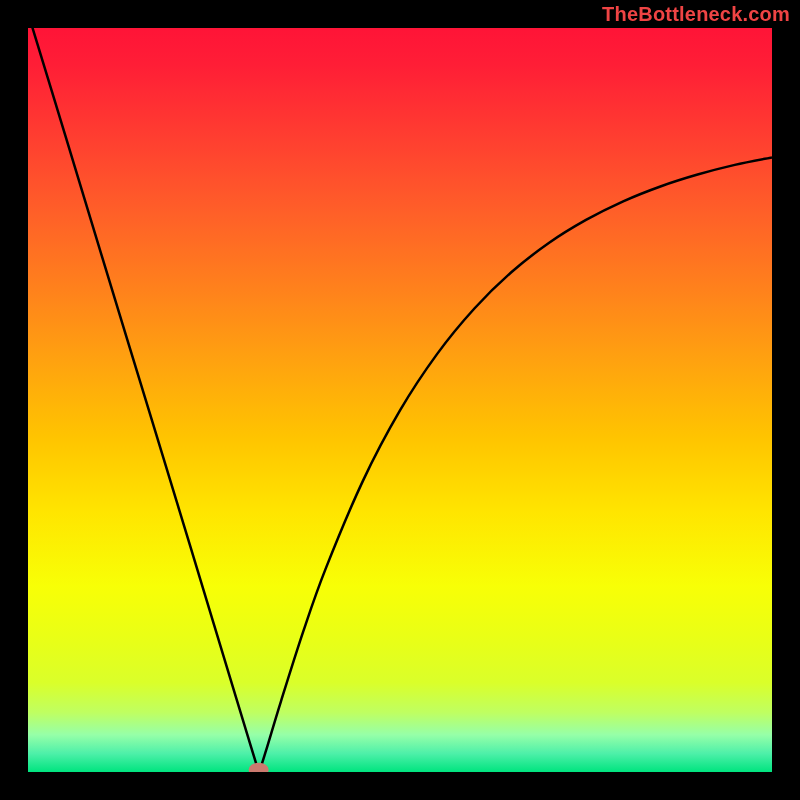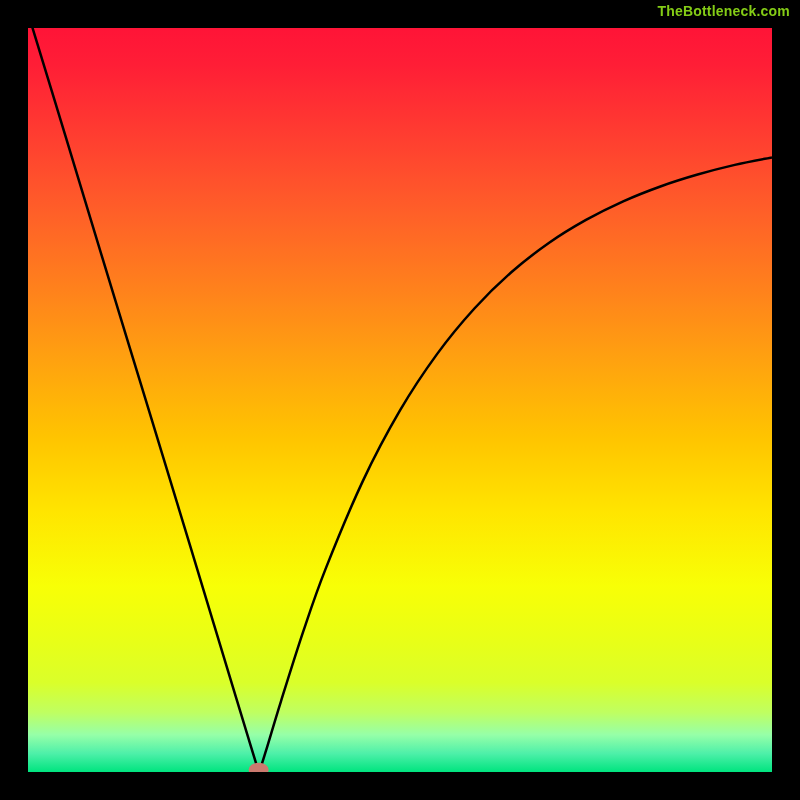--- a/index.html
+++ b/index.html
@@ -14,22 +14,22 @@
   .frame {
     position: relative;
     width: 800px;
     height: 800px;
     background: #000;
   }
   .watermark {
     position: absolute;
     top: 3px;
     right: 10px;
-    color: #84cc16;
-    font-size: 14px;
+    color: #ef4444;
+    font-size: 20px;
     font-weight: bold;
     z-index: 10;
     letter-spacing: 0.2px;
   }
   .plot {
     position: absolute;
     left: 28px;
     top: 28px;
     width: 744px;
     height: 744px;

